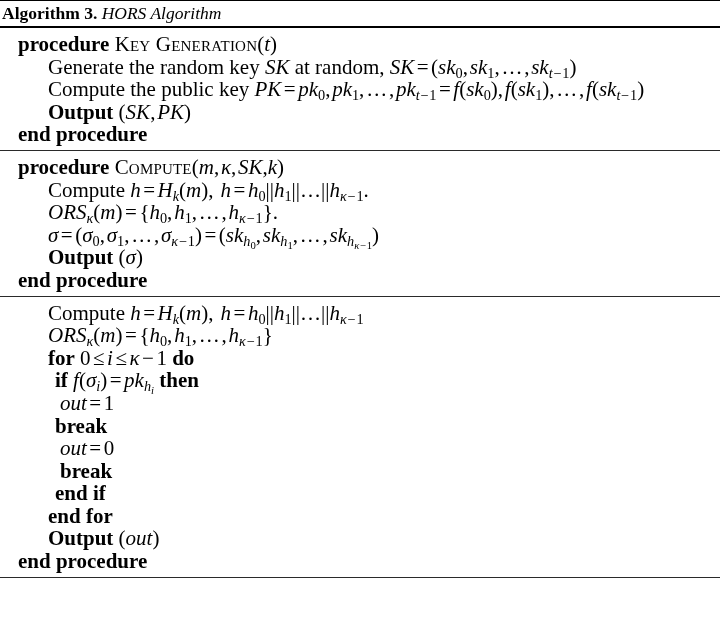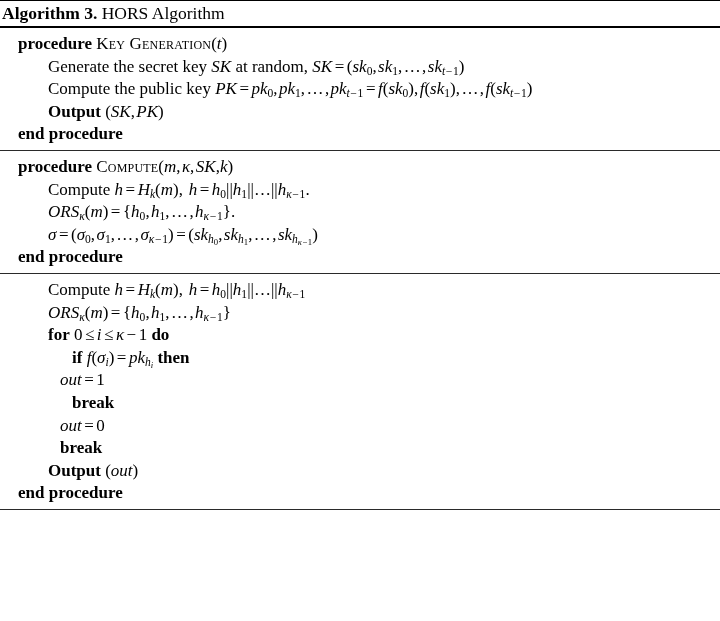--- a/index.html
+++ b/index.html
@@ -41,32 +41,33 @@
     line-height: 20px;
     padding: 2px 0 2px 2px;
     white-space: nowrap;
   }
   .caption .cap-label {
     font-weight: bold;
     text-align: right;
   }
   .caption .cap-text {
     font-weight: normal;
+    font-style: italic;
   }
   .block {
     padding: 5px 0 4px 0;
   }
   .line {
-    font-size: 17px;
+    font-size: 21px;
     line-height: 22.6px;
     white-space: nowrap;
     padding-left: 18px;
   }
   .ind1 { padding-left: 48px; }
-  .ind2 { padding-left: 72px; }
+  .ind2 { padding-left: 55px; }
   .ind3 { padding-left: 60px; }
 
   .kw {
     font-weight: bold;
   }
   .sc {
     font-variant: small-caps;
     font-weight: normal;
     letter-spacing: 0.2px;
   }
@@ -109,21 +110,21 @@
   <div class="rule-heavy"></div>
 
   <div class="block">
 
     <div class="line">
       <span class="kw">procedure</span>
       <span class="sc">Key Generation</span><span class="mathrm">(</span><span class="mathit">t</span><span class="mathrm">)</span>
     </div>
 
     <div class="line ind1">
-      <span>Generate the secret key</span>
+      <span>Generate the random key</span>
       <span class="mathit">SK</span>
       <span>at random,</span>
       <span class="nowrap"><span class="mathit">SK</span><span class="op">=</span><span class="mathrm">(</span><span class="mathit">sk</span><sub class="rm">0</sub><span class="mathrm">, </span><span class="mathit">sk</span><sub class="rm">1</sub><span class="mathrm">, </span><span class="mathrm">… , </span><span class="mathit">sk</span><sub>t−<span class="mathrm">1</span></sub><span class="mathrm">)</span></span>
     </div>
 
     <div class="line ind1">
       <span>Compute the public key</span>
       <span class="nowrap"><span class="mathit">PK</span><span class="op">=</span><span class="mathit">pk</span><sub class="rm">0</sub><span class="mathrm">, </span><span class="mathit">pk</span><sub class="rm">1</sub><span class="mathrm">, </span><span class="mathrm">… , </span><span class="mathit">pk</span><sub>t−<span class="mathrm">1</span></sub><span class="op">=</span><span class="mathit">f</span><span class="mathrm">(</span><span class="mathit">sk</span><sub class="rm">0</sub><span class="mathrm">)</span><span class="mathrm">, </span><span class="mathit">f</span><span class="mathrm">(</span><span class="mathit">sk</span><sub class="rm">1</sub><span class="mathrm">)</span><span class="mathrm">, </span><span class="mathrm">… , </span><span class="mathit">f</span><span class="mathrm">(</span><span class="mathit">sk</span><sub>t−<span class="mathrm">1</span></sub><span class="mathrm">)</span></span>
     </div>
 
@@ -154,20 +155,24 @@
     </div>
 
     <div class="line ind1">
       <span class="nowrap"><span class="mathit">ORS</span><sub><span class="mathit">κ</span></sub><span class="mathrm">(</span><span class="mathit">m</span><span class="mathrm">)</span><span class="op">=</span><span class="mathrm">{</span><span class="mathit">h</span><sub class="rm">0</sub><span class="mathrm">, </span><span class="mathit">h</span><sub class="rm">1</sub><span class="mathrm">, … , </span><span class="mathit">h</span><sub><span class="mathit">κ</span>−<span class="mathrm">1</span></sub><span class="mathrm">}.</span></span>
     </div>
 
     <div class="line ind1">
       <span class="nowrap"><span class="mathit">σ</span><span class="op">=</span><span class="mathrm">(</span><span class="mathit">σ</span><sub class="rm">0</sub><span class="mathrm">, </span><span class="mathit">σ</span><sub class="rm">1</sub><span class="mathrm">, … , </span><span class="mathit">σ</span><sub><span class="mathit">κ</span>−<span class="mathrm">1</span></sub><span class="mathrm">)</span><span class="op">=</span><span class="mathrm">(</span><span class="mathit">sk</span><sub>h<sub class="rm">0</sub></sub><span class="mathrm">, </span><span class="mathit">sk</span><sub>h<sub class="rm">1</sub></sub><span class="mathrm">, … , </span><span class="mathit">sk</span><sub>h<sub><span class="mathit">κ</span>−<span class="mathrm">1</span></sub></sub><span class="mathrm">)</span></span>
     </div>
 
+    <div class="line ind1">
+      <span class="kw">Output</span>
+      <span class="nowrap"><span class="mathrm">(</span><span class="mathit">σ</span><span class="mathrm">)</span></span>
+    </div>
 
     <div class="line">
       <span class="kw">end procedure</span>
     </div>
 
   </div>
 
   <div class="rule-thin"></div>
 
   <div class="block">
@@ -204,21 +209,27 @@
     </div>
 
     <div class="line ind3">
       <span class="nowrap"><span class="mathit">out</span><span class="op">=</span><span class="mathrm">0</span></span>
     </div>
 
     <div class="line ind3">
       <span class="kw">break</span>
     </div>
 
-
+    <div class="line ind2">
+      <span class="kw">end if</span>
+    </div>
+
+    <div class="line ind1">
+      <span class="kw">end for</span>
+    </div>
 
     <div class="line ind1">
       <span class="kw">Output</span>
       <span class="nowrap"><span class="mathrm">(</span><span class="mathit">out</span><span class="mathrm">)</span></span>
     </div>
 
     <div class="line">
       <span class="kw">end procedure</span>
     </div>
 

